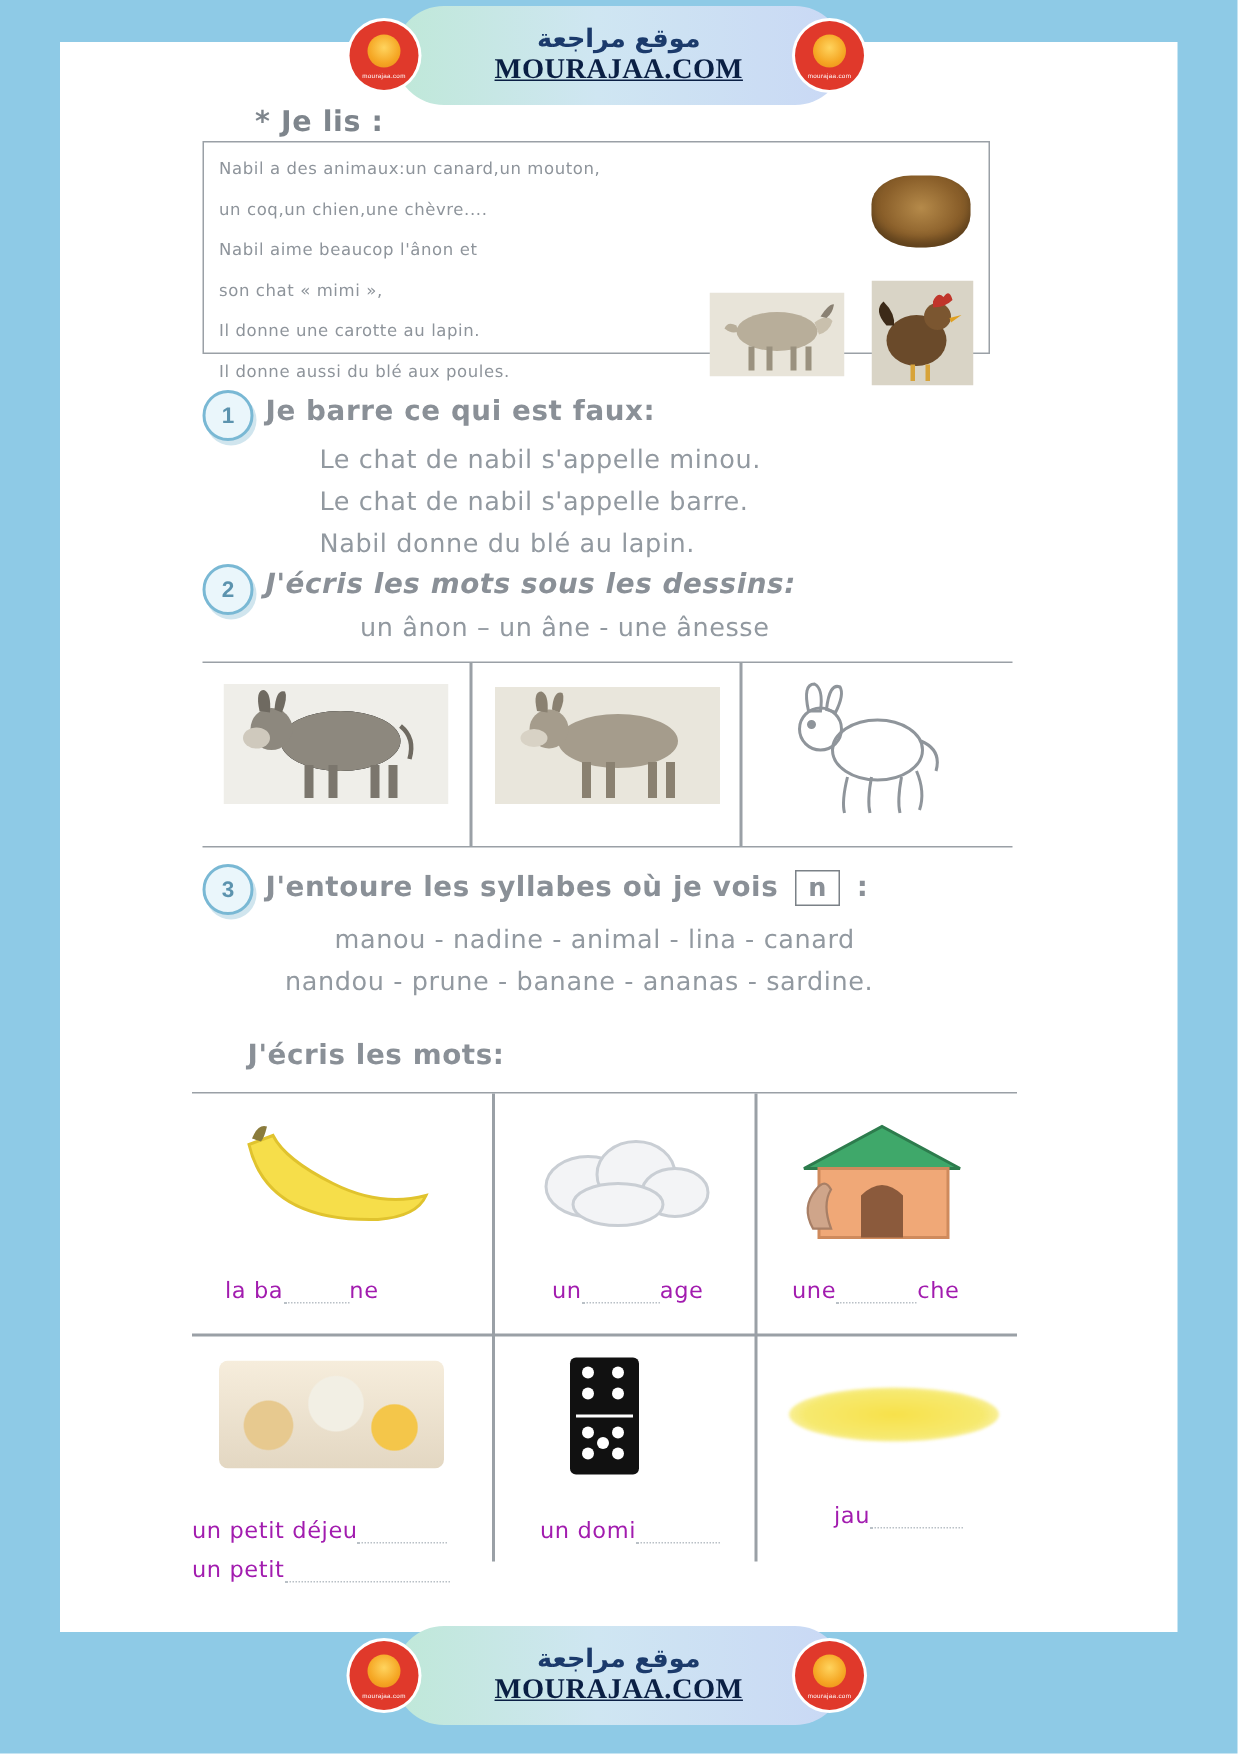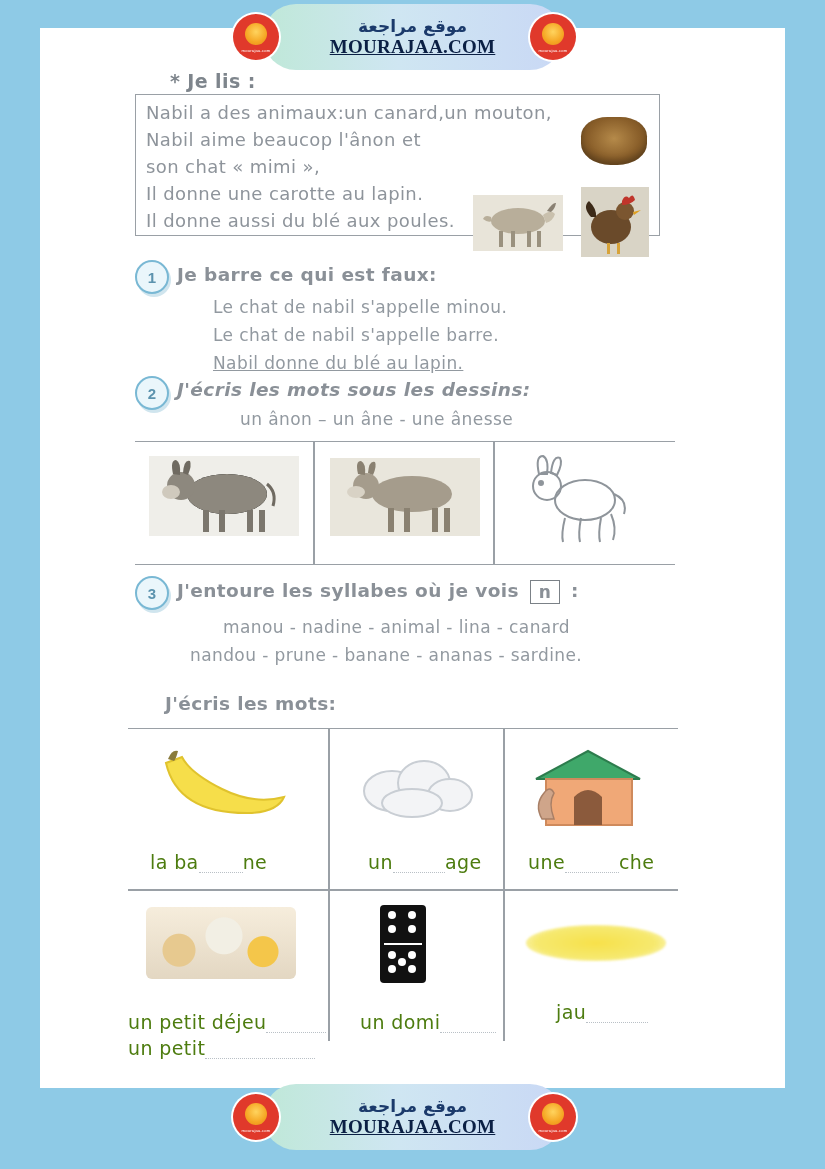--- a/index.html
+++ b/index.html
@@ -83,21 +83,21 @@
   .text-box{
     position:absolute;left:95px;top:66px;
     width:525px;height:142px;
     border:1.6px solid #9aa0a6;
     background:#fff;
     padding:6px 10px;
     box-sizing:border-box;
   }
   .text-box p{
     margin:0 0 4px 0;
-    font-size:18px;line-height:23px;
+    font-size:11px;line-height:23px;
     color:#8e949b;
   }
 
   
   .pic-nest{
     position:absolute;right:12px;top:22px;width:66px;height:48px;
     background:radial-gradient(ellipse at 50% 45%,#b58a4a 0%,#8a5f2a 55%,#6d4a1f 100%);
     border-radius:40% 40% 45% 45%;
     box-shadow:inset 0 -5px 6px rgba(0,0,0,.25);
   }
@@ -130,21 +130,21 @@
   }
   .vline{position:absolute;width:1.5px;background:#9aa0a6;}
 
   .boxed-n{
     display:inline-block;border:1.4px solid #7b8187;
     padding:1px 8px;font-size:17px;color:#8a9097;
     margin:0 4px;vertical-align:middle;
   }
 
   .cell-label{
-    position:absolute;font-size:19px;color:#4d7c0f;
+    position:absolute;font-size:15px;color:#a21caf;
   }
   .dots{
     display:inline-block;border-bottom:1.5px dotted #b9c0c6;
     height:15px;vertical-align:bottom;
   }
 
   
   .banana{
     position:absolute;width:150px;height:80px;
   }
@@ -178,20 +178,21 @@
 <body>
 
 <div class="page">
 
   <div class="content">
 
     <div class="je-lis hand">* Je lis :</div>
 
     <div class="text-box">
       <p class="hand">Nabil a des animaux:un canard,un mouton,</p>
+      <p class="hand">un coq,un chien,une chèvre....</p>
       <p class="hand">Nabil aime beaucop l'ânon et</p>
       <p class="hand">son chat « mimi »,</p>
       <p class="hand">Il donne une carotte au lapin.</p>
       <p class="hand">Il donne aussi du blé aux poules.</p>
 
       <div class="pic-nest"></div>
 
       <svg class="pic-goat" viewBox="0 0 90 56">
         <rect x="0" y="0" width="90" height="56" fill="#e8e4d9"></rect>
         <ellipse cx="45" cy="26" rx="27" ry="13" fill="#b8ae9a"></ellipse>
@@ -214,21 +215,21 @@
         <rect x="26" y="56" width="3" height="11" fill="#d7a33a"></rect>
         <rect x="36" y="56" width="3" height="11" fill="#d7a33a"></rect>
       </svg>
     </div>
 
     <div class="q-row" style="left:95px;top:232px;width:560px;">
       <div class="q-badge" style="left:0;top:0;">1</div>
       <div class="q-title hand" style="position:absolute;left:42px;top:4px;">Je barre ce qui est faux:</div>
       <div class="line hand" style="position:absolute;left:78px;top:34px;">Le chat de nabil s'appelle minou.</div>
       <div class="line hand" style="position:absolute;left:78px;top:62px;">Le chat de nabil s'appelle barre.</div>
-      <div class="line hand" style="position:absolute;left:78px;top:90px;text-decoration:underline;">Nabil donne du blé au lapin.</div>
+      <div class="line hand" style="position:absolute;left:78px;top:90px;">Nabil donne du blé au lapin.</div>
     </div>
 
     <div class="q-row" style="left:95px;top:348px;width:580px;">
       <div class="q-badge" style="left:0;top:0;">2</div>
       <div class="q-title hand" style="position:absolute;left:42px;top:3px;font-style:italic;">J'écris les mots sous les dessins:</div>
       <div class="line hand" style="position:absolute;left:105px;top:30px;">un ânon  –  un âne  -  une ânesse</div>
     </div>
 
     <div class="img-grid" style="left:95px;top:413px;width:540px;height:122px;">
       <div class="vline" style="left:178px;top:0;height:122px;"></div>

